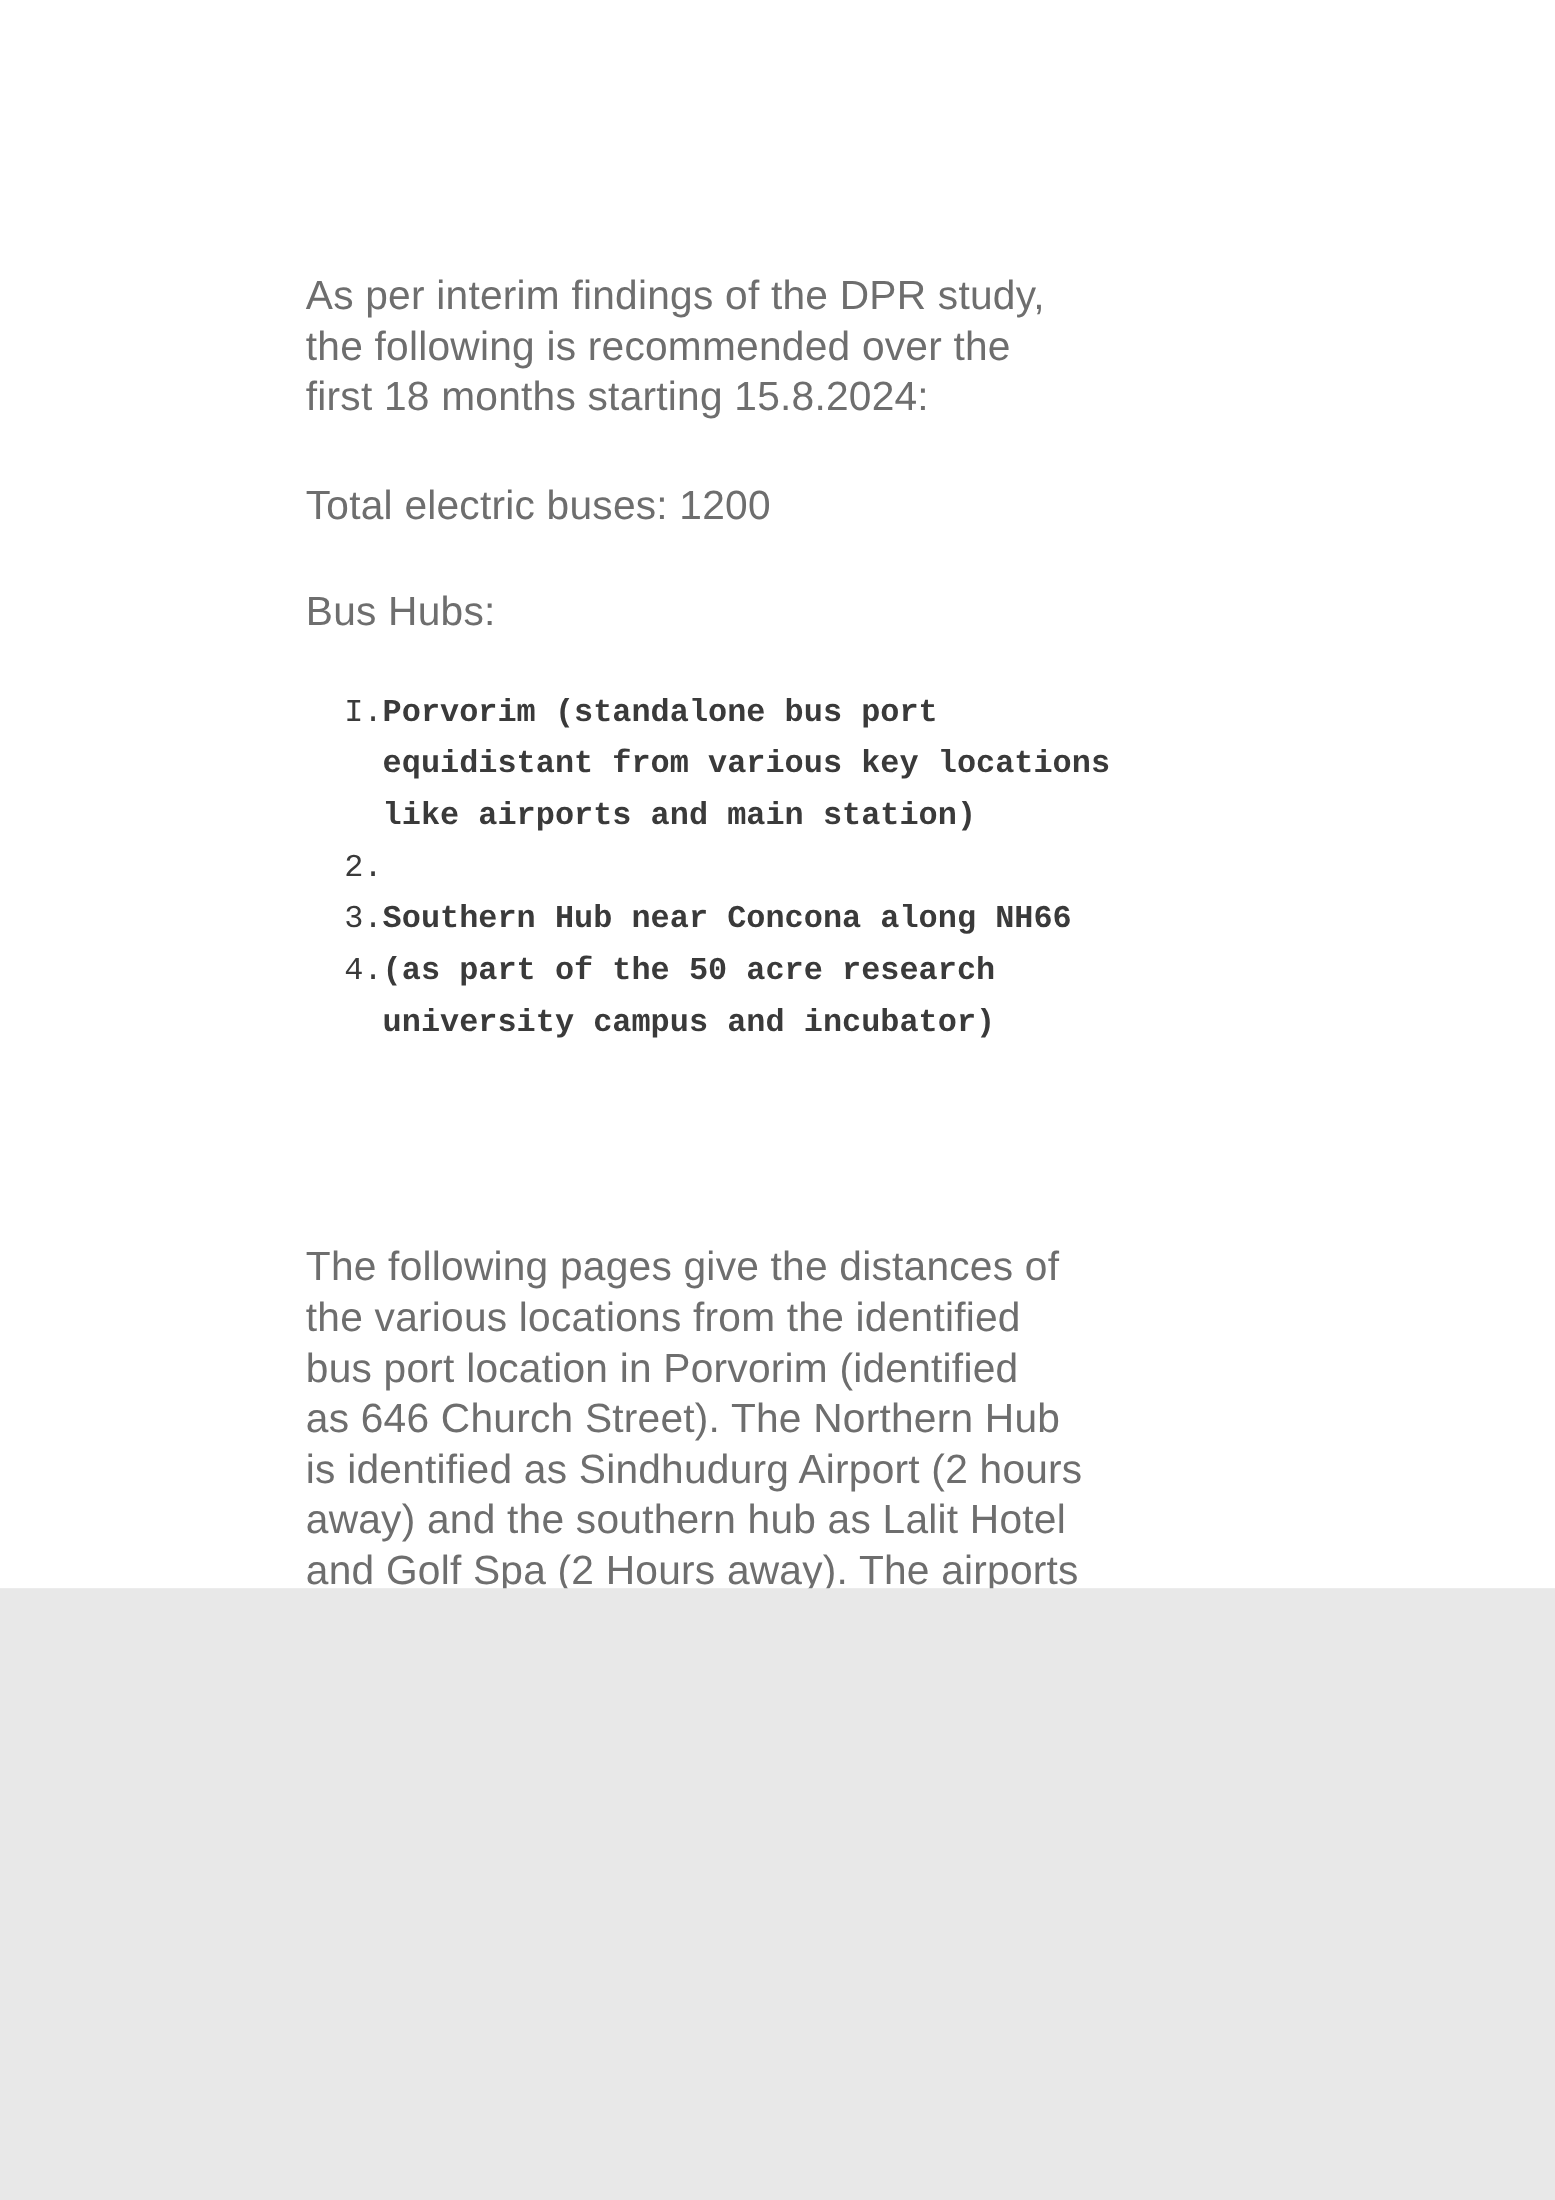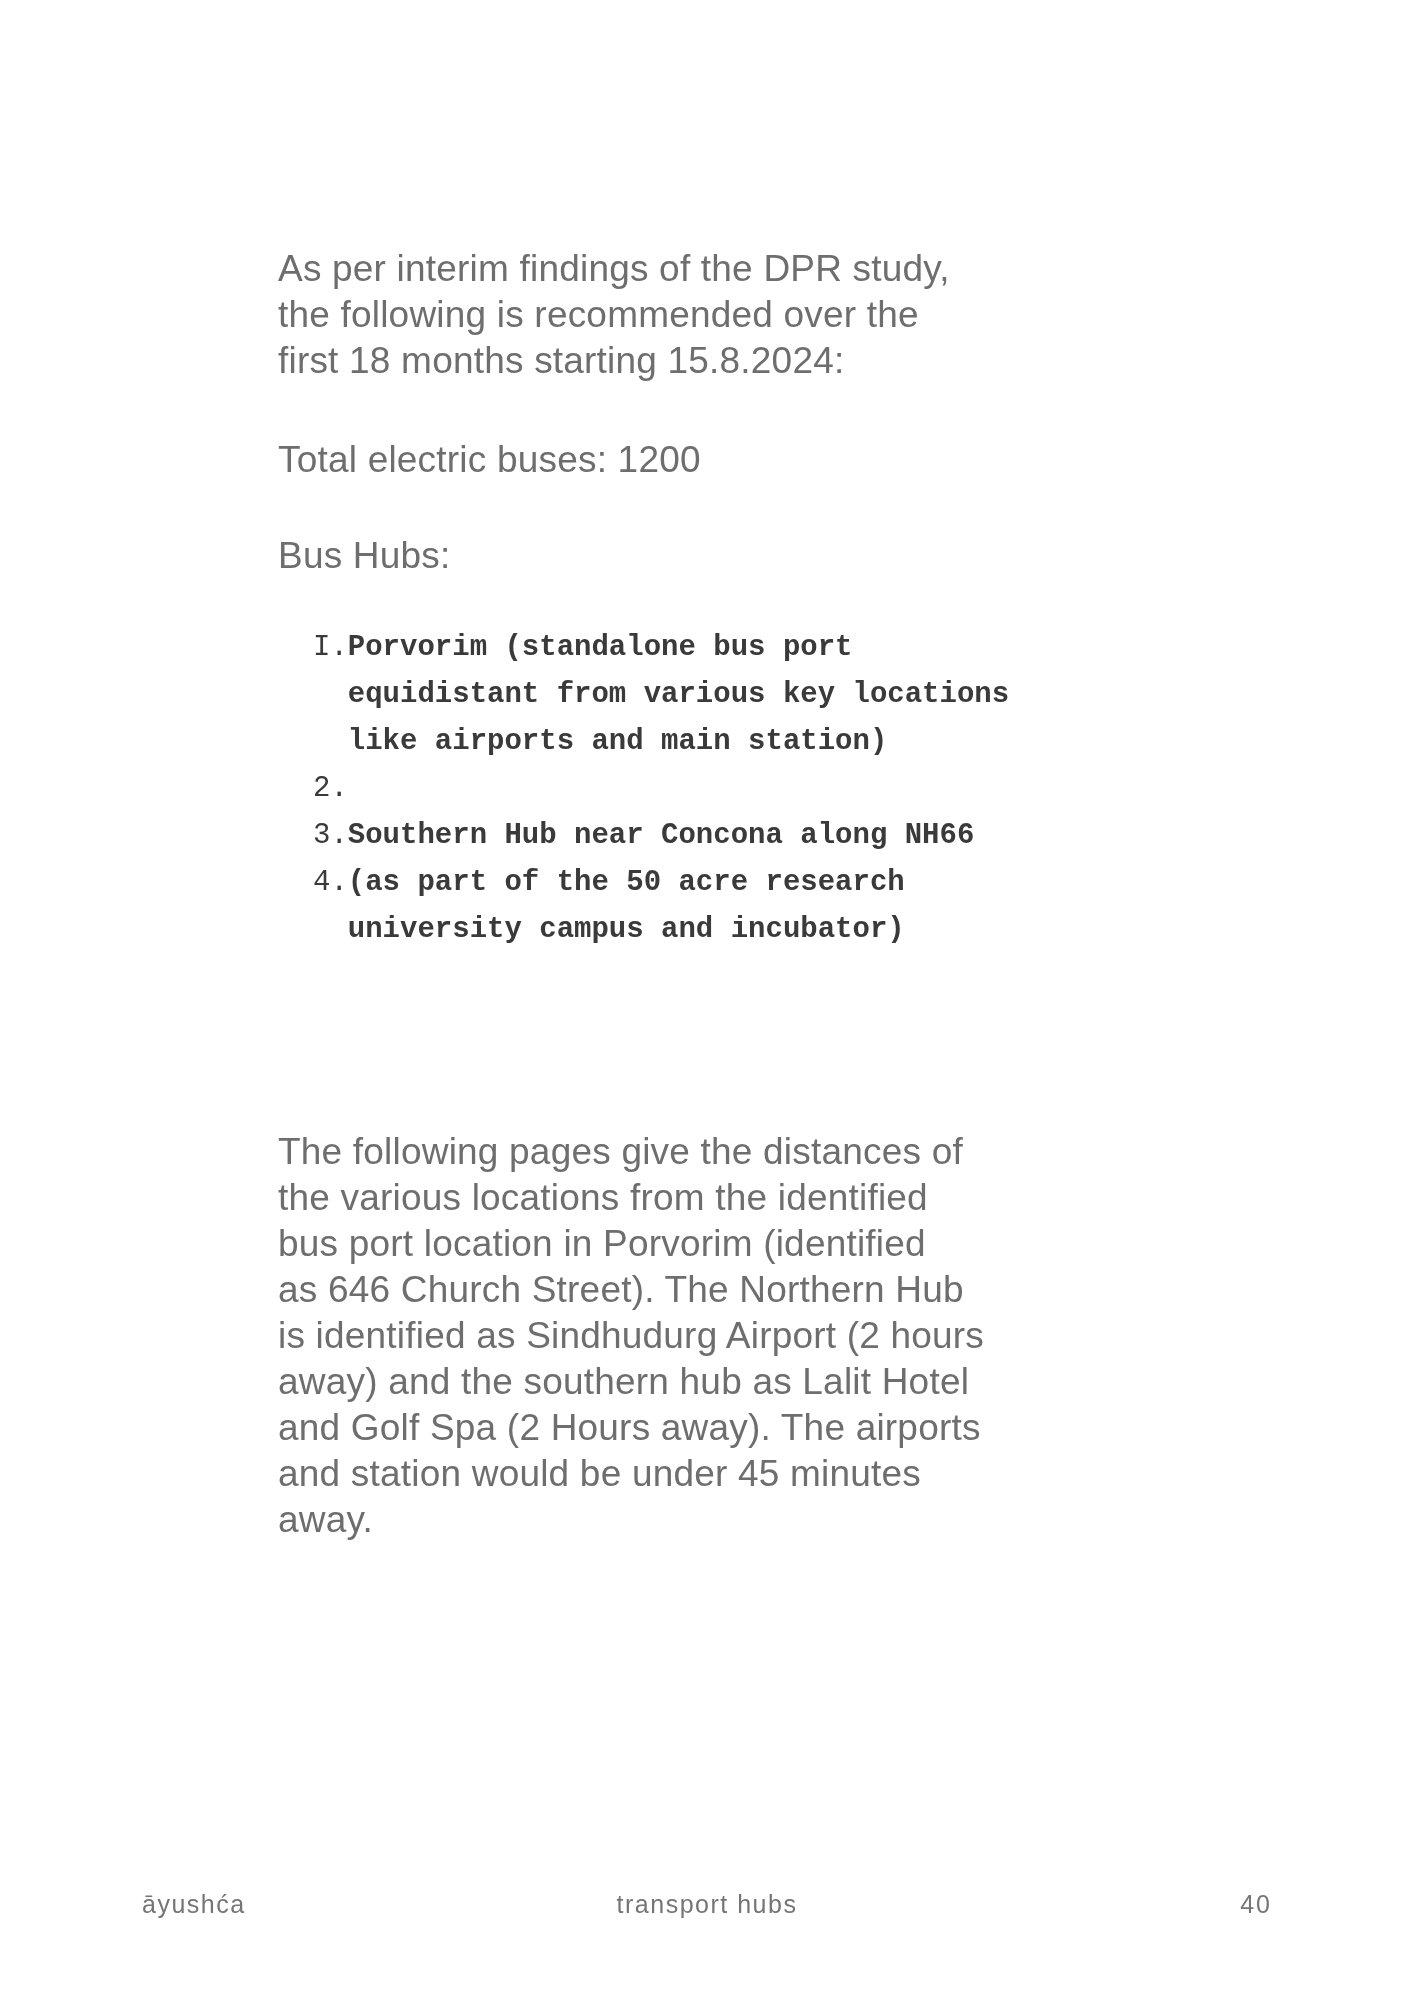--- a/index.html
+++ b/index.html
@@ -3,21 +3,21 @@
 <meta charset="utf-8">
 <style>
   html, body {
     margin: 0;
     padding: 0;
     background: #e8e8e8;
   }
   .page {
     position: relative;
     width: 1414px;
-    height: 2000px;
+    height: 1444px;
     margin: 0 auto;
     background: var(--page-bg, #ffffff);
     overflow: hidden;
     font-family: "Liberation Sans", sans-serif;
   }
   .body-text {
     position: absolute;
     margin: 0;
     left: 278px;
     color: var(--body-color, #6e6e6e);

